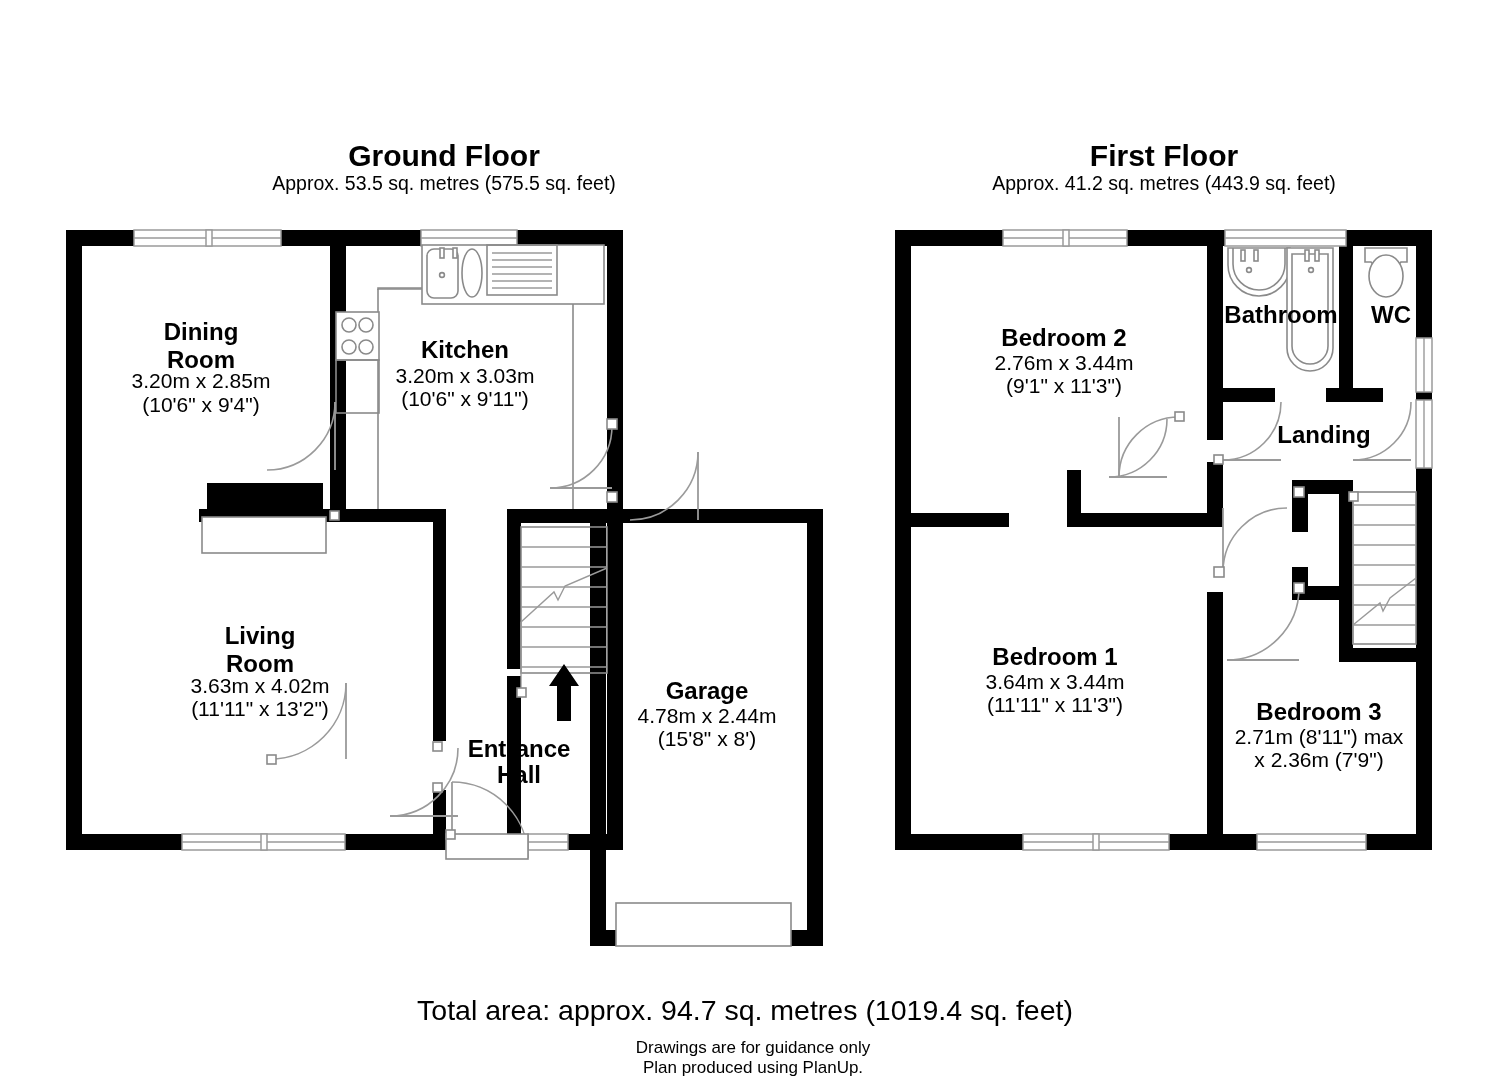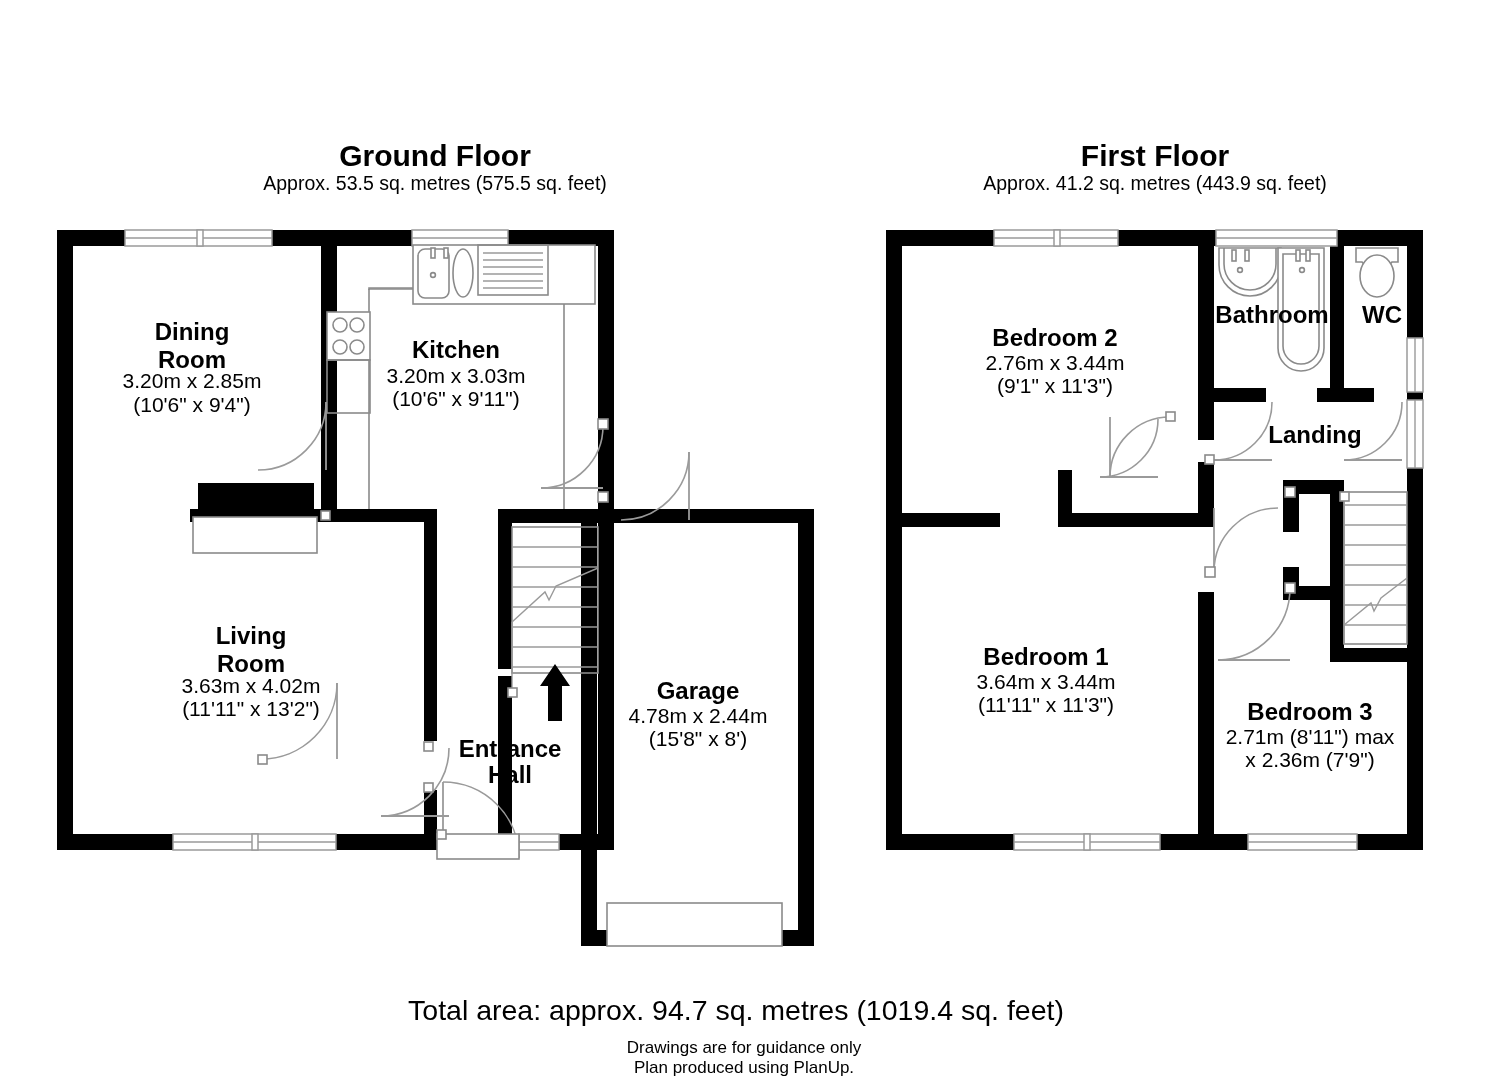--- a/index.html
+++ b/index.html
@@ -10,21 +10,21 @@
   body {
     width: 1485px;
     height: 1080px;
     font-family: "Liberation Sans", sans-serif;
     color: #000000;
     overflow: hidden;
     position: relative;
   }
   #plan-root {
     position: absolute;
-    left: 0; top: 0;
+    left: 9px; top: 0;
     width: 1213px;
     height: 1080px;
   }
   svg { display: block; }
   .wall       { fill: #000000; }
   .fixture    { fill: #ffffff; stroke: #8a8a8a; stroke-width: 1.6; }
   .fixture-d  { fill: none; stroke: #8a8a8a; stroke-width: 1.6; }
   .stair      { fill: none; stroke: #9a9a9a; stroke-width: 1.4; }
   .doorarc    { fill: none; stroke: #9a9a9a; stroke-width: 1.6; }
   .doorleaf   { fill: none; stroke: #9a9a9a; stroke-width: 1.8; }

